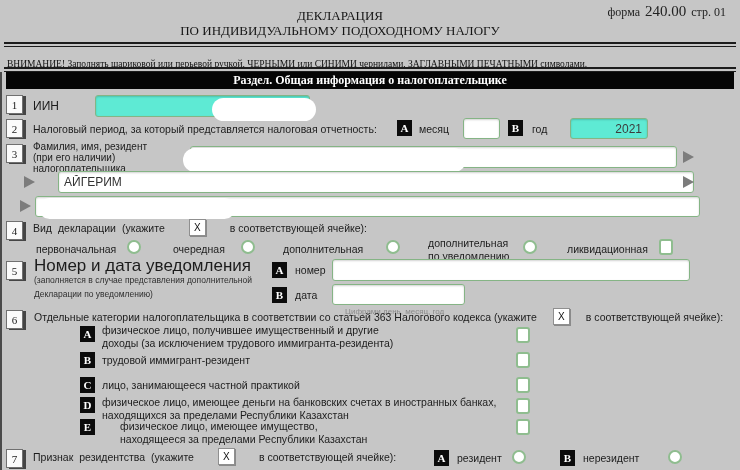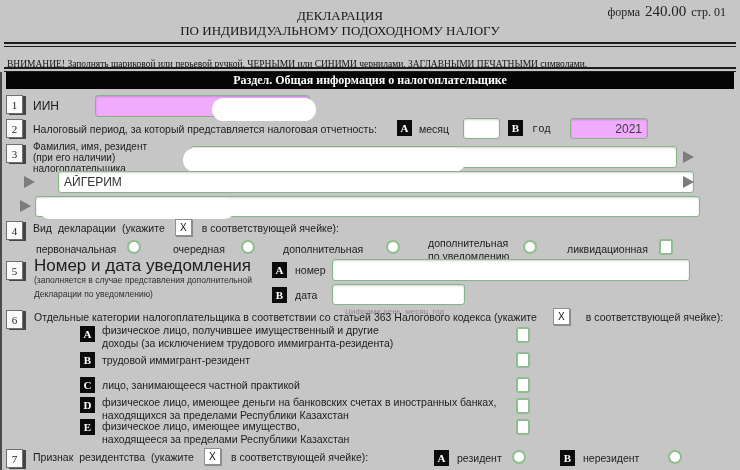--- a/index.html
+++ b/index.html
@@ -23,32 +23,32 @@
           color:#222;text-align:center;line-height:19px;box-sizing:border-box;}
   .letterbox{position:absolute;width:15px;height:16px;background:#0b0b0b;color:#fff;
              font-family:"Liberation Serif",serif;font-size:11px;font-weight:bold;
              text-align:center;line-height:16px;}
   .xbox{display:inline-block;width:15px;height:15px;background:#fff;border:1px solid #8f8f8f;
         box-shadow:1px 1px 0 #8a8a8a;font-size:10px;color:#111;text-align:center;
         line-height:15px;flex:0 0 auto;box-sizing:content-box;}
   .field{position:absolute;border:1px solid #85b485;border-radius:3px;background:#fff;
          box-shadow:inset 0 1px 2px rgba(0,0,0,.18);font-family:"Liberation Sans",sans-serif;
          font-size:12px;color:#333;padding:0 5px;box-sizing:border-box;outline:none;}
-  .field.grey{background:#f0abfc;}
+  .field.grey{background:#5eead4;}
   .field.ralign{text-align:right;color:#3c3c3c;}
   .radio{position:absolute;width:10px;height:10px;border:2px solid #8fbd8f;border-radius:50%;
          background:#fff;}
   .checkbox{position:absolute;width:10px;height:12px;border:2px solid #8fbd8f;border-radius:3px;
             background:#fff;}
   .blob{position:absolute;background:#fff;border-radius:12px;}
   .arrow-r{position:absolute;width:0;height:0;border-top:6px solid transparent;
            border-bottom:6px solid transparent;border-left:11px solid #7c7c7c;}
   .lbl{position:absolute;font-size:10.5px;color:#1c1c1c;white-space:nowrap;}
   .lbl.multi{white-space:pre-line;line-height:13px;}
-  .hflex{position:absolute;display:flex;align-items:center;gap:10px;font-size:10.5px;
+  .hflex{position:absolute;display:flex;align-items:center;gap:24px;font-size:10.5px;
          color:#1c1c1c;white-space:nowrap;}
   .ws3{word-spacing:3px;}
   .note-wrap{position:absolute;width:248px;line-height:11.5px;color:#1c1c1c;}
   .note-wrap .main{font-size:17px;}
   .note-wrap .note{font-size:8.5px;color:#2e2e2e;}
   .hint{position:absolute;font-size:8px;color:#8a8a8a;white-space:nowrap;}
 </style>
 </head>
 <body>
 
@@ -72,21 +72,21 @@
   <div class="lbl" style="left:33px;top:99px;font-size:12px;">ИИН</div>
   <input class="field grey" style="left: 95px; top: 95px; width: 215px; height: 22px;" value="">
   <div class="blob" style="left:212px;top:98px;width:104px;height:23px;"></div>
 
   <div class="numbox" style="left:6px;top:119px;">2</div>
   <div class="lbl" style="left:33px;top:123px;">Налоговый период, за который представляется налоговая отчетность:</div>
   <div class="letterbox" style="left:397px;top:120px;">A</div>
   <div class="lbl" style="left:419px;top:123px;">месяц</div>
   <input class="field" style="left: 463px; top: 118px; width: 37px; height: 21px;" value="">
   <div class="letterbox" style="left:508px;top:120px;">B</div>
-  <div class="lbl" style="left:532px;top:123px;font-family:Liberation Mono, monospace;">год</div>
+  <div class="lbl" style="left:532px;top:123px;">год</div>
   <input class="field grey ralign" style="left: 570px; top: 118px; width: 78px; height: 21px;" value="2021">
 
   <div class="numbox" style="left:6px;top:144px;">3</div>
   <div class="lbl" style="left:33px;top:141px;font-size:10px;">Фамилия, имя, резидент</div>
   <div class="lbl" style="left:33px;top:152px;font-size:10px;">(при его наличии)</div>
   <div class="lbl" style="left:33px;top:163px;font-size:10px;">налогоплательщика</div>
 
   <input class="field" style="left: 190px; top: 146px; width: 487px; height: 22px;" value="">
   <div class="blob" style="left:183px;top:148px;width:283px;height:24px;"></div>
   <div class="arrow-r" style="left:683px;top:151px;"></div>
@@ -149,21 +149,21 @@
   <div class="letterbox" style="left:80px;top:377px;">C</div>
   <div class="lbl multi" style="left:102px;top:379px;">лицо, занимающееся частной практикой</div>
   <div class="checkbox" style="left:516px;top:377px;"></div>
 
   <div class="letterbox" style="left:80px;top:397px;">D</div>
   <div class="lbl multi" style="left:102px;top:396px;">физическое лицо, имеющее деньги на банковских счетах в иностранных банках,
 находящихся за пределами Республики Казахстан</div>
   <div class="checkbox" style="left:516px;top:398px;"></div>
 
   <div class="letterbox" style="left:80px;top:419px;">E</div>
-  <div class="lbl multi" style="left:102px;top:420px;">физическое лицо, имеющее имущество,
+  <div class="lbl multi" style="left:120px;top:420px;">физическое лицо, имеющее имущество,
 находящееся за пределами Республики Казахстан</div>
   <div class="checkbox" style="left:516px;top:419px;"></div>
 
   <div class="numbox" style="left:6px;top:449px;">7</div>
   <div class="hflex" style="left:33px;top:448px;">
     <span class="ws3">Признак резидентства (укажите</span>
     <span class="xbox">X</span>
     <span>в соответствующей ячейке):</span>
   </div>
   <div class="letterbox" style="left:434px;top:450px;">A</div>

